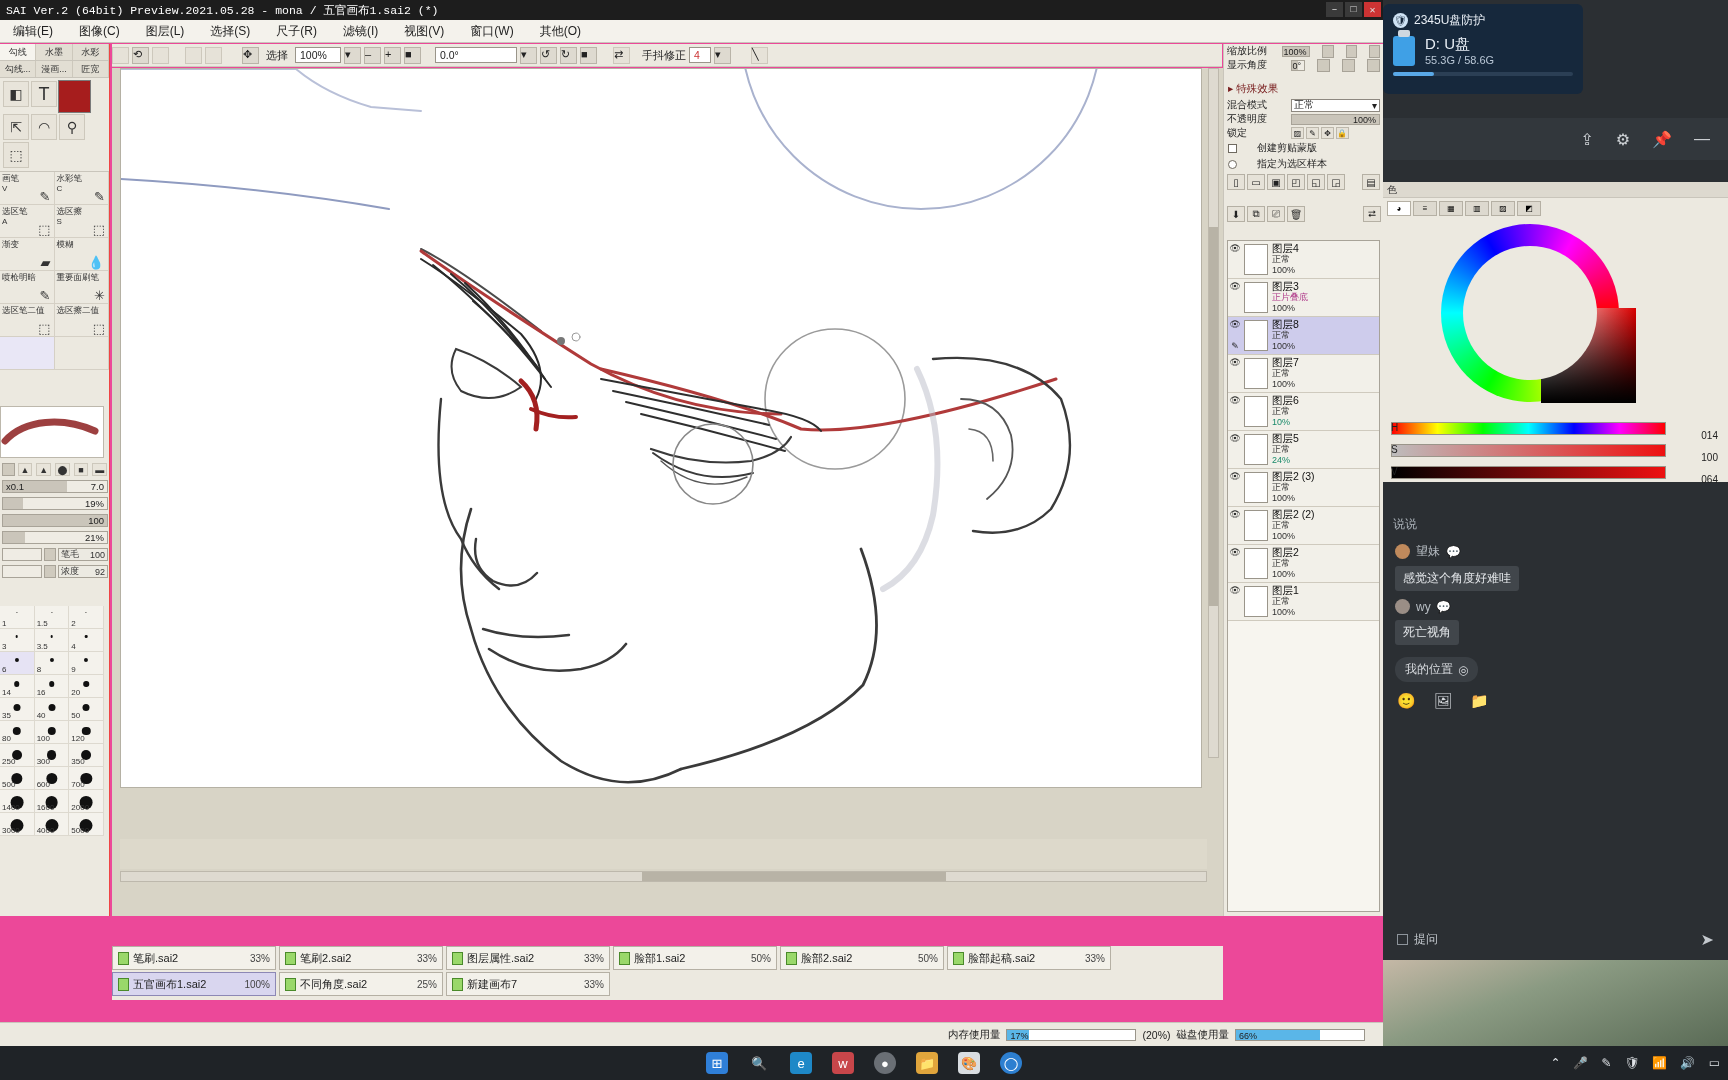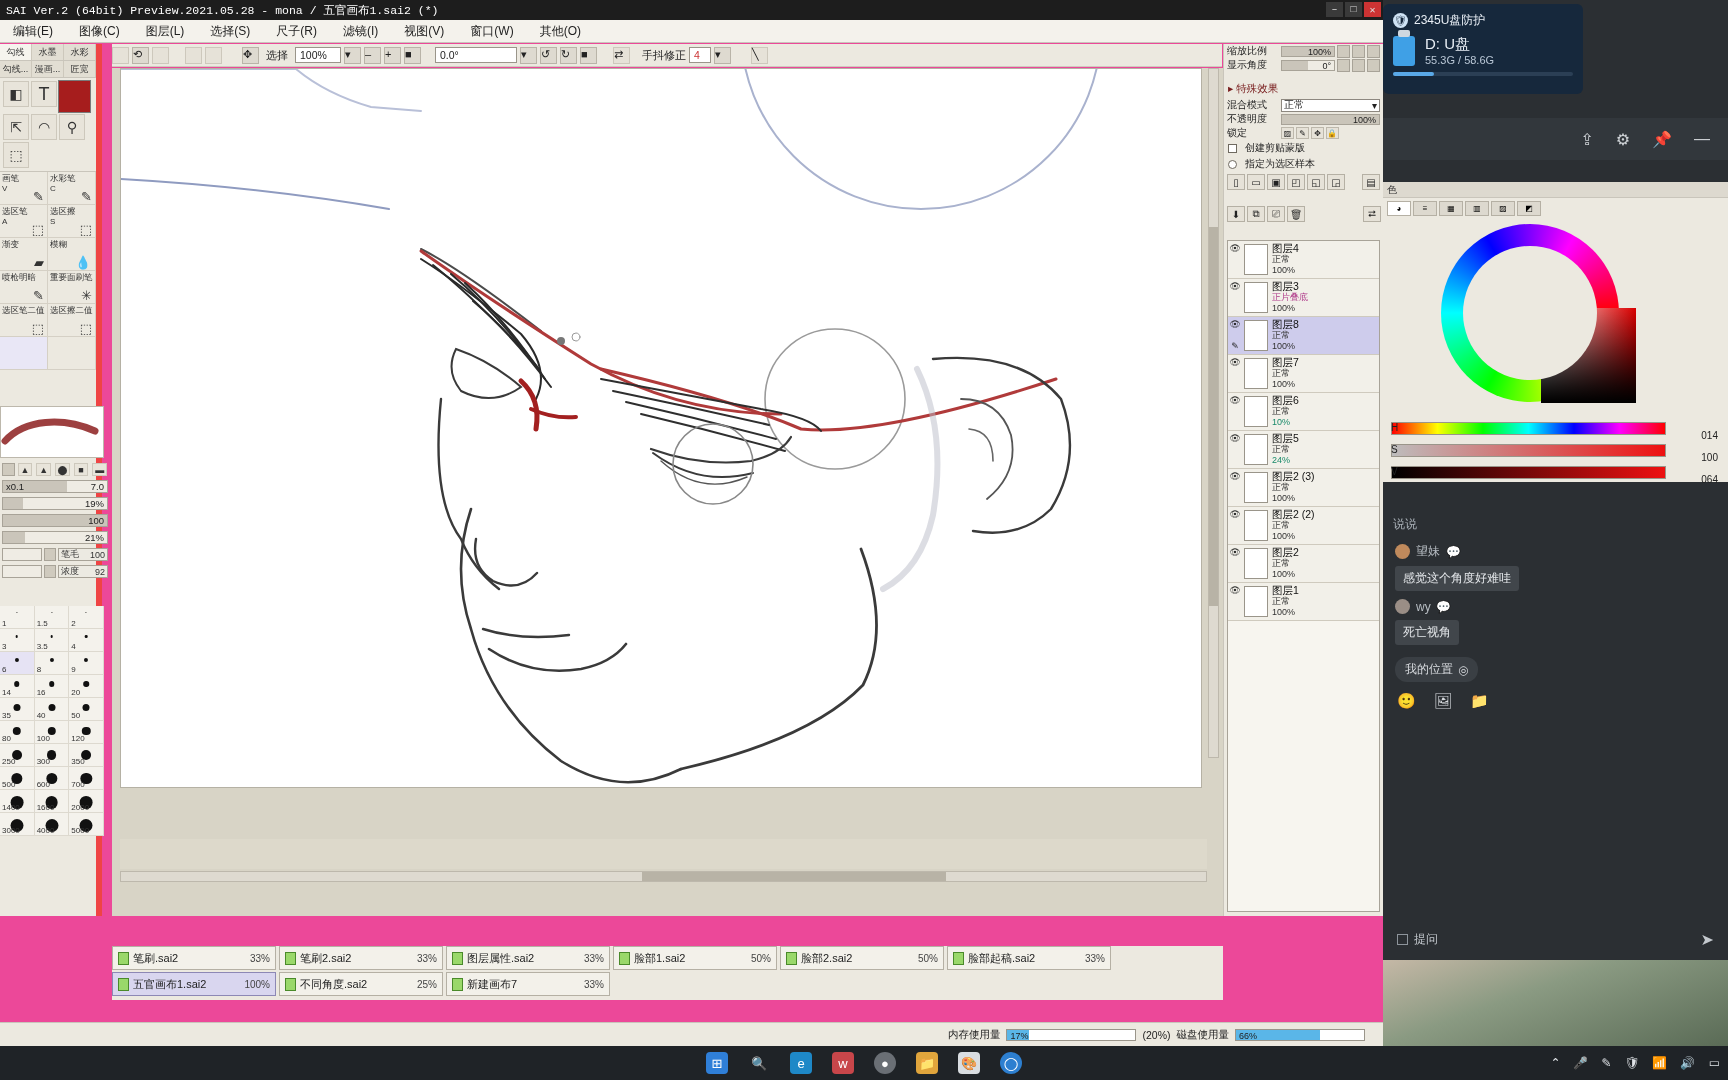--- a/index.html
+++ b/index.html
@@ -24,22 +24,22 @@
 
   #toolbar { position:absolute; left:112px; top:44px; width:1110px; height:23px;
              background:#ece9e0; display:flex; align-items:center; gap:3px;
              font-size:11px; color:#222; border-bottom:1px solid #cfcabe;}
   .tbtn { width:17px; height:17px; background:#dedad0; border:1px solid #b9b4a8; }
   .tbtn.flat { background:#e6e2d8; border-color:#cdc8bc; }
   .tfield { height:16px; background:#fff; border:1px solid #9a958a; font-size:10.5px;
             display:flex; align-items:center; padding:0 4px; }
 
   
-  #leftcol { position:absolute; left:0; top:44px; width:102px; bottom:130px; background:#ece9e0;
-             border-right:6px solid #ef4444; font-size:9.5px; color:#333; }
+  #leftcol { position:absolute; left:0; top:44px; width:110px; bottom:130px; background:#ece9e0;
+             border-right:1px solid #ef4444; font-size:9.5px; color:#333; }
   .ltabs { display:flex; height:17px; border-bottom:1px solid #c9c5bb; }
   .ltabs div { flex:1; text-align:center; line-height:17px; font-size:9px;
                background:#e2ded3; border-right:1px solid #cdc8bc; overflow:hidden;}
   .ltabs div.on { background:#f6f4ee; }
   #toolgrid { display:flex; flex-wrap:wrap; padding:2px; }
   .tool { width:26px; height:26px; margin:1px; background:#e8e4da; border:1px solid #cdc8bc;
           display:flex; align-items:center; justify-content:center; font-size:14px; color:#333;}
   #colorchip { width:33px; height:33px; background:#a61d1d; border:1px solid #7a7a7a; }
   .brushlist { border-top:1px solid #c9c5bb; }
   .brow { display:flex; border-bottom:1px solid #d5d0c5; height:33px; position:relative;}
@@ -79,30 +79,30 @@
   #scrollbarH { position:absolute; left:8px; bottom:34px; right:16px; height:11px;
                 background:#dedad0; border:1px solid #bdb8ac; }
   #scrollbarH .thumb { position:absolute; left:48%; top:0; width:28%; height:100%; background:#b8b3a6; }
   #scrollbarV { position:absolute; right:4px; top:0; width:11px; height:690px;
                 background:#dedad0; border:1px solid #bdb8ac; }
   #scrollbarV .thumb { position:absolute; left:0; top:23%; width:100%; height:55%; background:#b8b3a6; }
 
   
   #layerpanel { position:absolute; right:0; top:44px; width:160px; bottom:130px;
                 background:#ece9e0; border-left:1px solid #c9c5bb; font-size:10px; color:#222; }
-  .lprow { display:flex; align-items:center; height:14px; padding:0 3px; gap:2px; }
+  .lprow { display:flex; align-items:center; height:14px; padding:0 3px; gap:12px; }
   .lprow .t { width:52px; font-size:10px; }
   .lpbar { flex:1; height:11px; background:#efece4; border:1px solid #a8a398; position:relative;
            font-size:9px; text-align:right; padding-right:3px; color:#222;}
   .lpbar .fill { position:absolute; left:0; top:0; bottom:0; background:#cac5ba; }
   .lpbar span{position:relative;}
   .special { color:#7a2020; font-size:10.5px; padding:2px 4px; }
   .combo { flex:1; height:13px; background:#fff; border:1px solid #8d8880; font-size:10px;
            display:flex; align-items:center; justify-content:space-between; padding:0 2px; }
-  .chkrow { display:flex; align-items:center; gap:8px; font-size:10px; padding:1px 4px; }
+  .chkrow { display:flex; align-items:center; gap:20px; font-size:10px; padding:1px 4px; }
   .chk { width:9px; height:9px; border:1px solid #6f6a60; background:#fff; }
   .radio { width:9px; height:9px; border:1px solid #6f6a60; background:#fff; border-radius:50%; }
   .lockicons { display:flex; gap:2px; align-items:center; }
   .lockicons div { width:13px; height:12px; background:#e6e2d8; border:1px solid #bdb8ac;
                    font-size:8px; display:flex; align-items:center; justify-content:center; }
   #layerbtns { display:flex; gap:2px; padding:2px 3px; }
   #layerbtns div { width:18px; height:16px; background:#e6e2d8; border:1px solid #b5b0a4;
                    display:flex; align-items:center; justify-content:center; font-size:10px; }
   #layerlist { position:absolute; left:3px; right:3px; top:196px; bottom:4px;
                background:#f7f5ef; border:1px solid #a8a398; overflow:hidden; }

